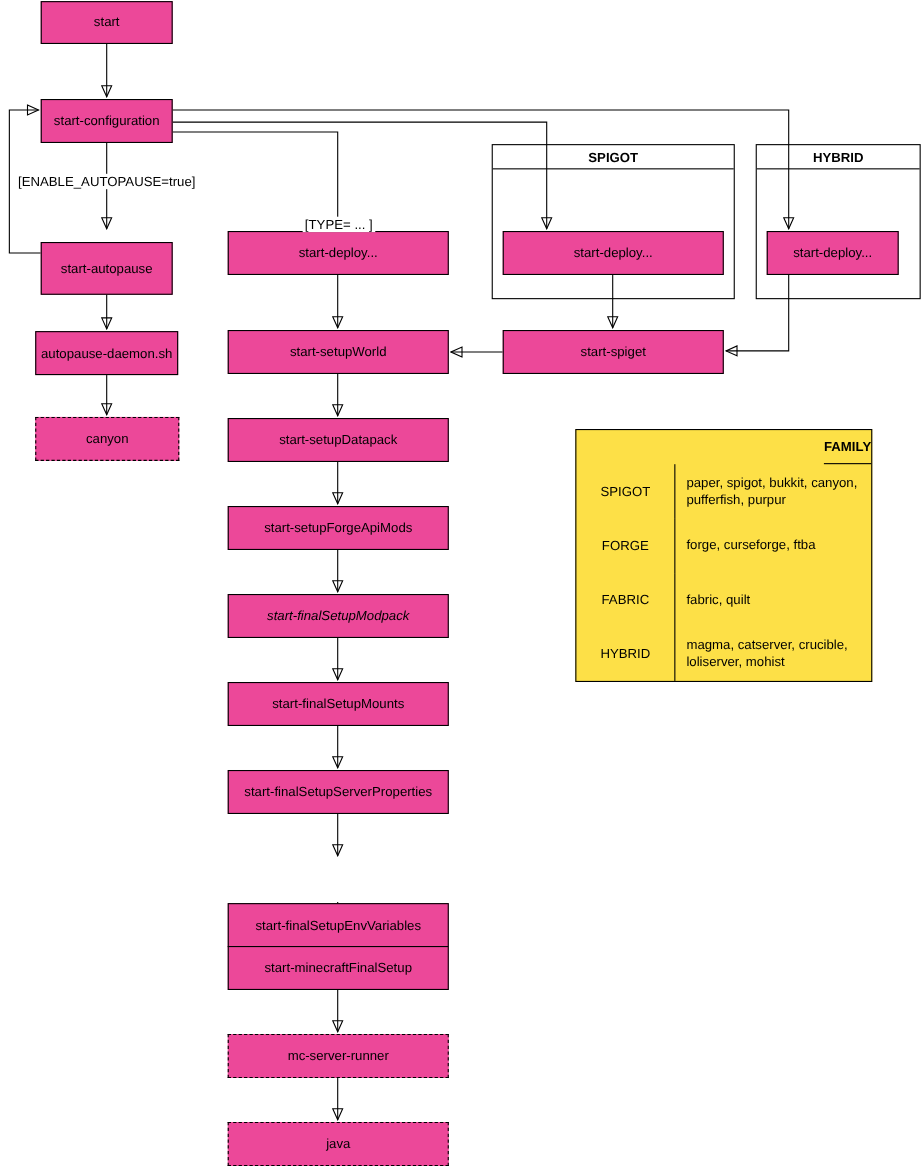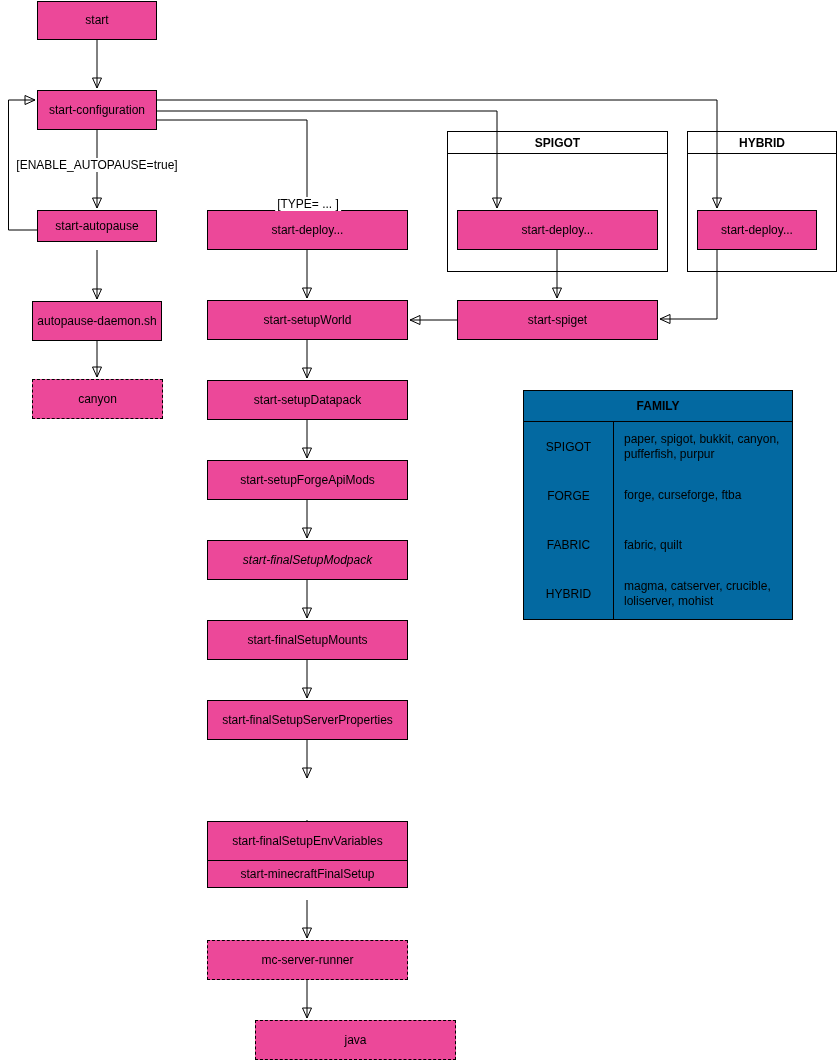--- a/index.html
+++ b/index.html
@@ -33,23 +33,23 @@
     font-weight:bold;box-sizing:border-box;
   }
   .edge-label{
     position:absolute;z-index:3;
     transform:translate(-50%,-50%);
     background:#ffffff;padding:0 2px;white-space:nowrap;
   }
   .family-table{
     position:absolute;z-index:2;
     left:523px;top:390px;width:270px;height:230px;
-    border:1px solid #000000;background:#0369a1;
+    border:1px solid #000000;background:#fde047;
     box-sizing:border-box;
-    display:flex;flex-direction:column;
+    display:flex;flex-direction:column;align-items:flex-end;
   }
   .family-header{
     height:31px;flex:0 0 31px;
     border-bottom:1px solid #000000;
     display:flex;align-items:center;justify-content:center;
     font-weight:bold;box-sizing:border-box;
   }
   .family-body{flex:1;display:flex;flex-direction:column;}
   .family-row{flex:1;display:flex;}
   .family-name{
@@ -98,35 +98,35 @@
 
   <div class="group" style="left:447px;top:131px;width:221px;height:141px;">
     <div class="group-title">SPIGOT</div>
   </div>
   <div class="group" style="left:687px;top:131px;width:150px;height:141px;">
     <div class="group-title">HYBRID</div>
   </div>
 
   <div class="node" style="left:37px;top:1px;width:120px;height:39px;">start</div>
   <div class="node" style="left:37px;top:90px;width:120px;height:40px;">start-configuration</div>
-  <div class="node" style="left:37px;top:210px;width:120px;height:32px;">start-autopause</div>
+  <div class="node" style="left:37px;top:220px;width:120px;height:48px;">start-autopause</div>
   <div class="node" style="left:32px;top:301px;width:130px;height:40px;">autopause-daemon.sh</div>
   <div class="node dashed" style="left:32px;top:379px;width:131px;height:40px;">canyon</div>
 
   <div class="node" style="left:207px;top:210px;width:201px;height:40px;">start-deploy...</div>
   <div class="node" style="left:207px;top:300px;width:201px;height:40px;">start-setupWorld</div>
   <div class="node" style="left:207px;top:380px;width:201px;height:40px;">start-setupDatapack</div>
   <div class="node" style="left:207px;top:460px;width:201px;height:40px;">start-setupForgeApiMods</div>
   <div class="node" style="left:207px;top:540px;width:201px;height:40px;font-style:italic;">start-finalSetupModpack</div>
   <div class="node" style="left:207px;top:700px;width:201px;height:40px;">start-finalSetupServerProperties</div>
   <div class="node" style="left:207px;top:620px;width:201px;height:40px;">start-finalSetupMounts</div>
   <div class="node" style="left:207px;top:780px;width:201px;height:40px;margin-top:41px;">start-finalSetupEnvVariables</div>
-  <div class="node" style="left:207px;top:860px;width:201px;height:28px;">start-minecraftFinalSetup</div>
+  <div class="node" style="left:207px;top:860px;width:201px;height:40px;">start-minecraftFinalSetup</div>
   <div class="node dashed" style="left:207px;top:940px;width:201px;height:40px;">mc-server-runner</div>
-  <div class="node dashed" style="left:207px;top:1020px;width:201px;height:40px;margin-left:48px;">java</div>
+  <div class="node dashed" style="left:207px;top:1020px;width:201px;height:40px;">java</div>
 
   <div class="node" style="left:457px;top:210px;width:201px;height:40px;">start-deploy...</div>
   <div class="node" style="left:697px;top:210px;width:120px;height:40px;">start-deploy...</div>
   <div class="node" style="left:457px;top:300px;width:201px;height:40px;">start-spiget</div>
 
   <div class="edge-label" style="left:97px;top:165px;">[ENABLE_AUTOPAUSE=true]</div>
   <div class="edge-label" style="left:308px;top:157px;margin-top:47px;">[TYPE= ... ]</div>
 
   <div class="family-table">
     <div class="family-header">FAMILY</div>

